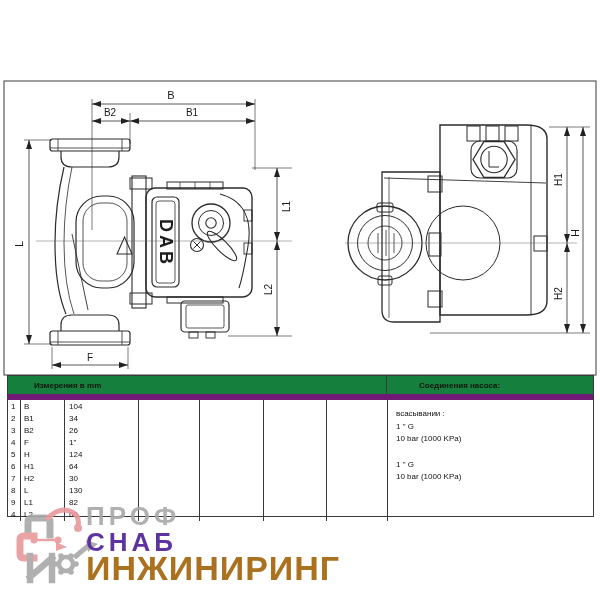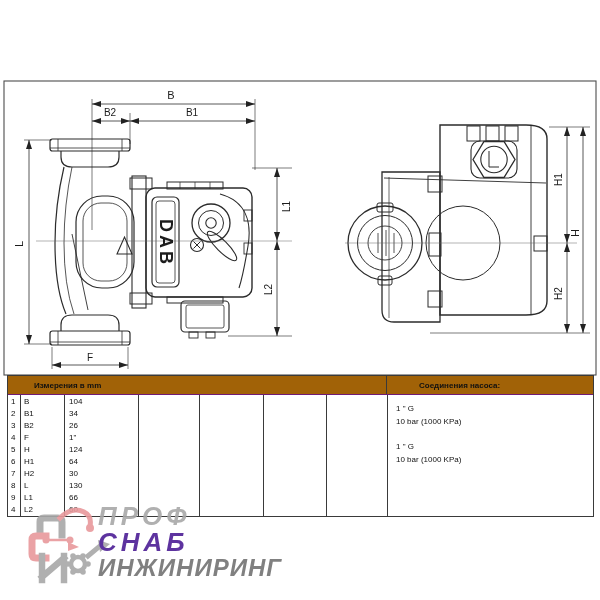--- a/index.html
+++ b/index.html
@@ -7,43 +7,43 @@
        font-family:"Liberation Sans",sans-serif;color:#111;}
   .abs{position:absolute;}
   svg text{font-family:"Liberation Sans",sans-serif;fill:#1c1c1c;}
 
   
   #drawing{left:0;top:0;z-index:1;}
 
   
   #dim-table{left:7px;top:375px;width:585px;height:140px;border:1px solid #3a3a3a;
              font-size:8px;z-index:2;background:transparent;}
-  .thead{display:flex;height:18px;background:#a16207;border-bottom:1px solid #701a75;}
+  .thead{display:flex;height:18px;background:#15803d;border-bottom:6px solid #701a75;}
   .th-left{width:379px;border-right:1px solid #3a3a3a;display:flex;align-items:center;
            padding-left:26px;font-weight:bold;box-sizing:border-box;}
   .th-right{flex:1;display:flex;align-items:center;padding-left:8px;font-weight:bold;margin-left:24px;}
   .tbody{position:relative;height:121px;}
   .vl{position:absolute;top:0;bottom:0;width:1px;background:#3a3a3a;}
   .rows{position:absolute;left:0;top:1px;width:379px;}
   .trow{position:relative;height:12px;}
   .trow span{position:absolute;top:1px;white-space:nowrap;}
   .cn{left:3px;}
   .cd{left:16px;}
   .cv{left:61px;}
   .conn{position:absolute;left:380px;top:0;right:0;bottom:0;padding:8px 0 0 8px;
         line-height:12.5px;}
   .conn div{white-space:nowrap;}
   .conn .gap{height:13px;}
 
   
-  #watermark{left:16px;top:500px;width:420px;height:95px;z-index:3;pointer-events:none;opacity:.9;font-style:italic;}
+  #watermark{left:4px;top:500px;width:420px;height:95px;z-index:3;pointer-events:none;opacity:.9;}
   #wm-text{position:absolute;left:82px;top:3px;font-weight:bold;line-height:26px;}
   .wm1{font-size:26px;letter-spacing:4px;color:#a8a8a8;}
   .wm2{font-size:26px;letter-spacing:4px;color:#4c1d95;}
-  .wm3{font-size:24px;letter-spacing:1px;color:#737373;}
+  .wm3{font-size:34px;letter-spacing:1px;color:#a16207;}
 </style>
 </head>
 <body>
 
 <svg id="drawing" class="abs" width="600" height="380" viewBox="0 0 600 380">
   <defs>
     <marker id="arr" markerWidth="10" markerHeight="8" refX="9" refY="3" orient="auto-start-reverse" markerUnits="userSpaceOnUse">
       <path d="M0,0 L9,3 L0,6 Z" fill="#222"></path>
     </marker>
   </defs>
@@ -239,30 +239,31 @@
         <span class="cv">30</span>
       </div>
       <div class="trow">
         <span class="cn">8</span>
         <span class="cd">L</span>
         <span class="cv">130</span>
       </div>
       <div class="trow">
         <span class="cn">9</span>
         <span class="cd">L1</span>
-        <span class="cv">66</span>
+        <span class="cv">82</span>
       </div>
       <div class="trow">
         <span class="cn">4</span>
         <span class="cd">L2</span>
         <span class="cv">60</span>
       </div>
     </div>
 
     <div class="conn">
+      <div>всасывании :</div>
       <div>1 " G</div>
       <div>10 bar (1000 KPa)</div>
       <div class="gap"></div>
       <div>1 " G</div>
       <div>10 bar (1000 KPa)</div>
     </div>
   </div>
 </div>
 
 <div id="watermark" class="abs">

